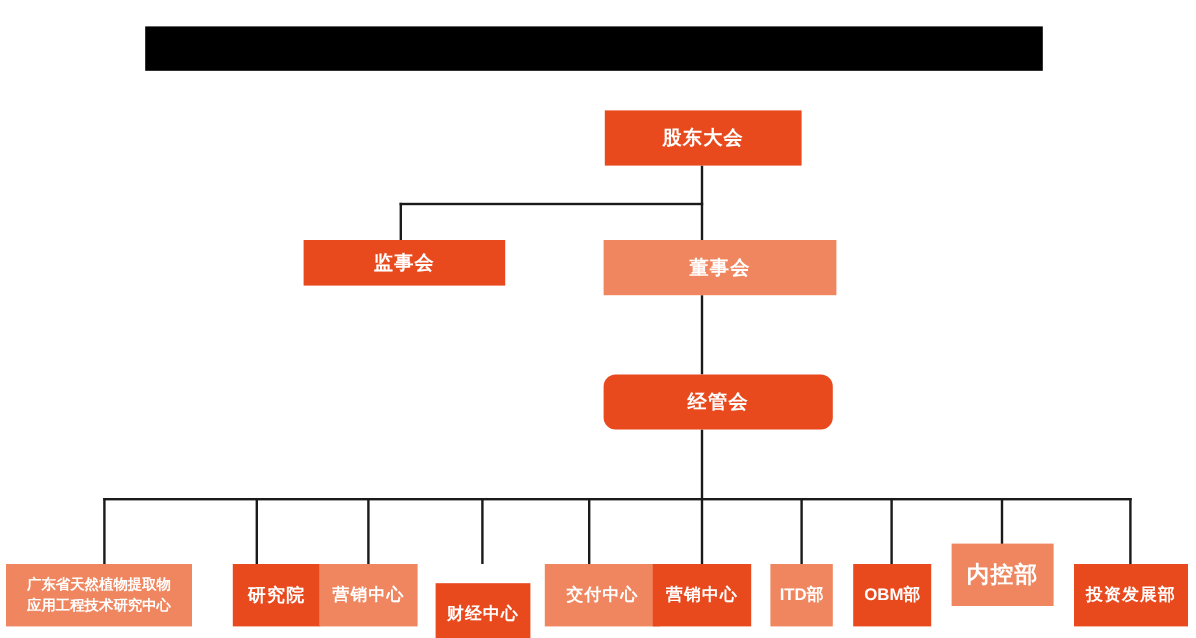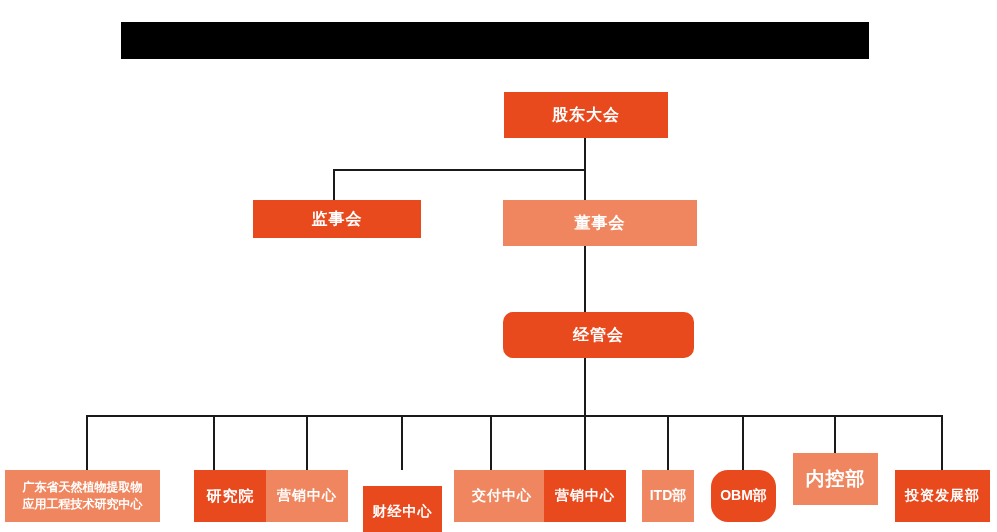--- a/index.html
+++ b/index.html
@@ -40,21 +40,21 @@
   .n-board        { left: 503px; top: 200px; width: 194px; height: 46px; font-size: 16px; }
   .n-management   { left: 503px; top: 312px; width: 191px; height: 46px; font-size: 16px; border-radius: 10px; }
 
   .d0 { left: 5px;   top: 470px; width: 155px; height: 52px; font-size: 12px; line-height: 1.4; padding: 12px; letter-spacing: 0; }
   .d1 { left: 194px; top: 470px; width: 73px;  height: 52px; font-size: 15px; }
   .d2 { left: 266px; top: 470px; width: 82px;  height: 52px; font-size: 14px; }
   .d3 { left: 363px; top: 470px; width: 79px;  height: 52px; font-size: 14px; margin-top: 16px; }
   .d4 { left: 454px; top: 470px; width: 96px;  height: 52px; font-size: 14px; }
   .d5 { left: 544px; top: 470px; width: 82px;  height: 52px; font-size: 14px; }
   .d6 { left: 642px; top: 470px; width: 52px;  height: 52px; font-size: 14px; letter-spacing: 0; text-align: right; }
-  .d7 { left: 711px; top: 470px; width: 65px;  height: 52px; font-size: 14px; letter-spacing: 0; border-radius: 17px; }
+  .d7 { left: 711px; top: 470px; width: 65px;  height: 52px; font-size: 14px; letter-spacing: 0; }
   .d8 { left: 793px; top: 453px; width: 85px;  height: 52px; font-size: 19px; }
   .d9 { left: 895px; top: 470px; width: 95px;  height: 52px; font-size: 14px; }
 
   
   .line { position: absolute; background: var(--c-line, #1a1a1a); }
   .c-v-shareholders { left: 584px; top: 138px; width: 2px;  height: 62px; }
   .c-h-branch       { left: 333px; top: 169px; width: 253px; height: 2px; }
   .c-v-supervisory  { left: 333px; top: 169px; width: 2px;  height: 31px; }
   .c-v-board-mgmt   { left: 584px; top: 246px; width: 2px;  height: 66px; }
   .c-v-mgmt-down    { left: 584px; top: 358px; width: 2px;  height: 112px; }

